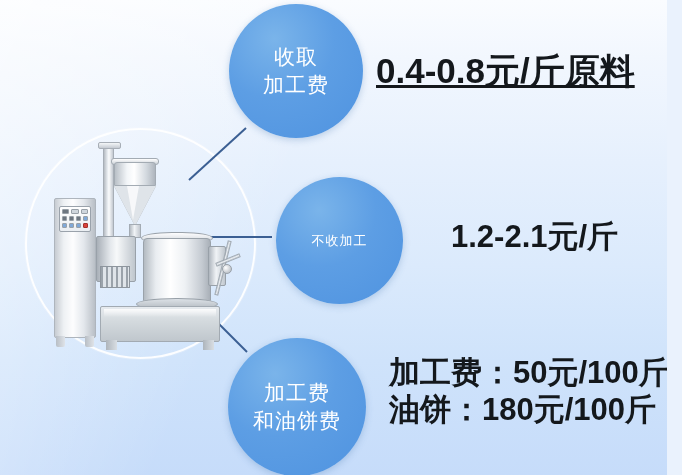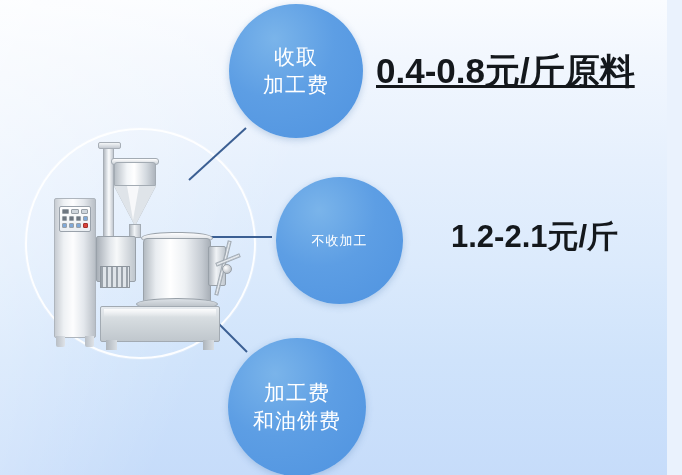--- a/index.html
+++ b/index.html
@@ -298,15 +298,17 @@
   </div>
   <div id="value-2" class="value-text">
     <span class="ln">1.2-2.1元/斤</span>
   </div>
 
   <div id="bubble-3" class="bubble">
     <span class="ln">加工费</span>
     <span class="ln">和油饼费</span>
   </div>
   <div id="value-3" class="value-text">
+    <span class="ln">加工费：50元/100斤</span>
+    <span class="ln">油饼：180元/100斤</span>
   </div>
 
 </div>
 
 </body></html>

